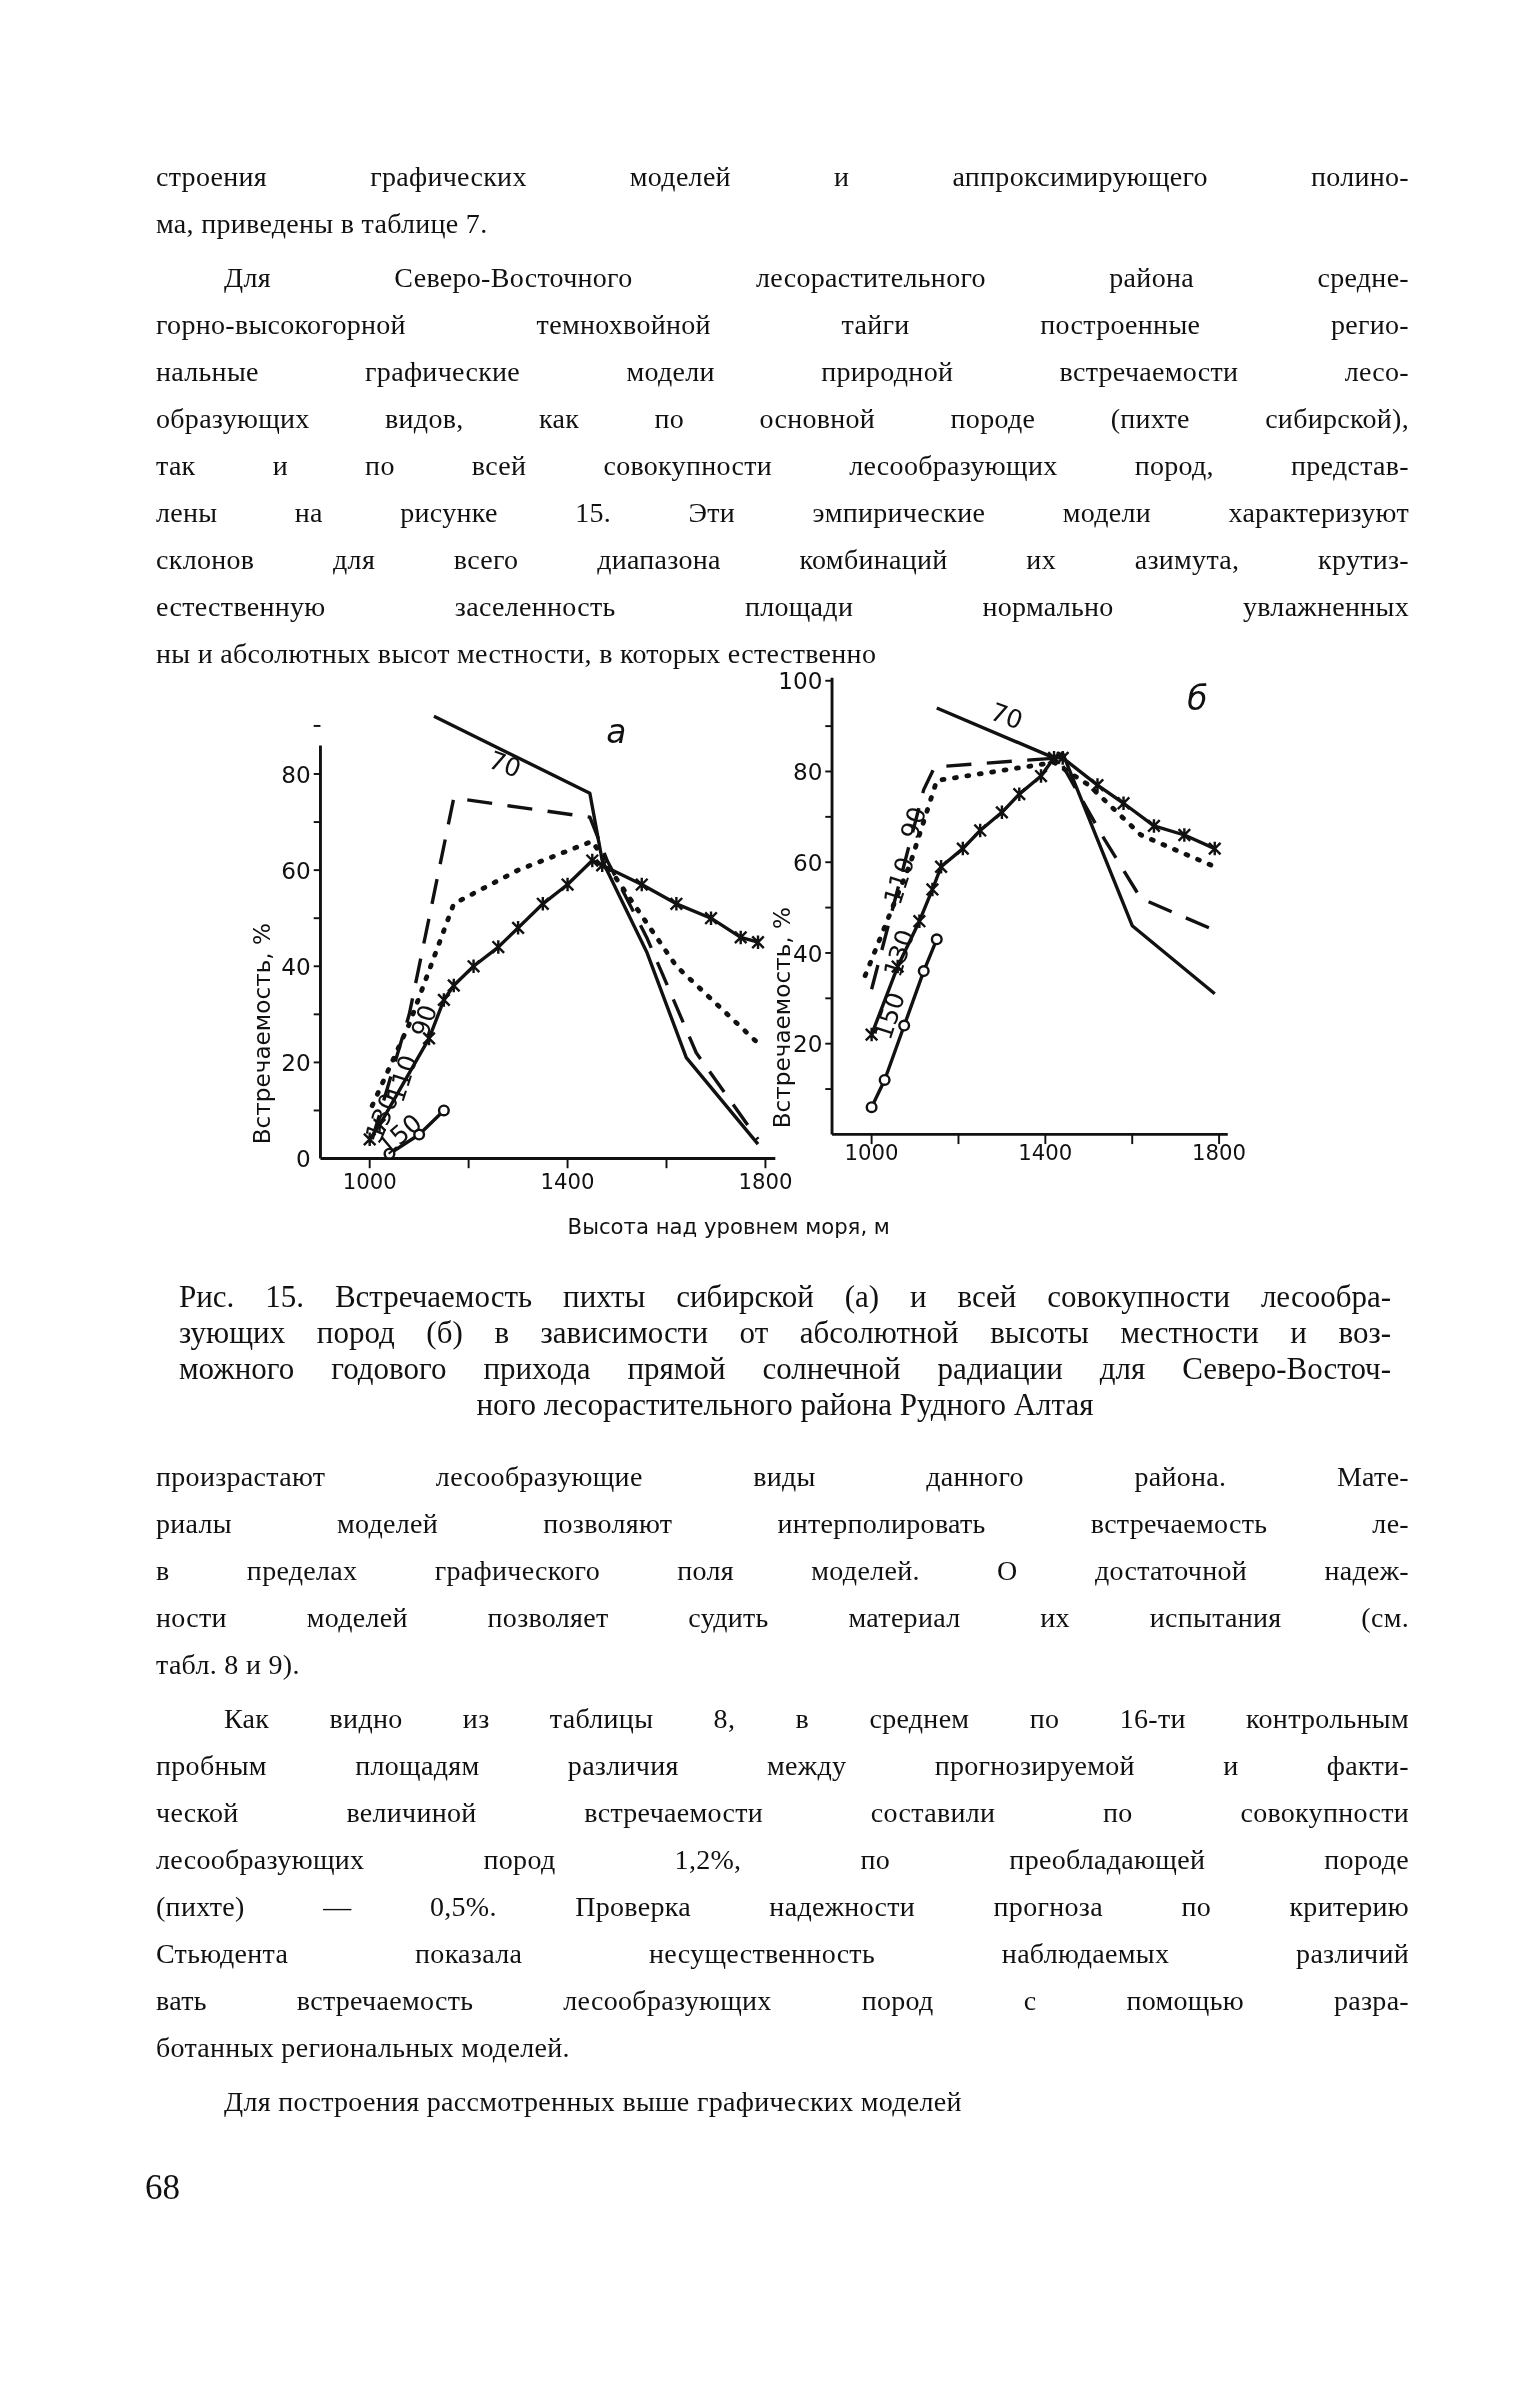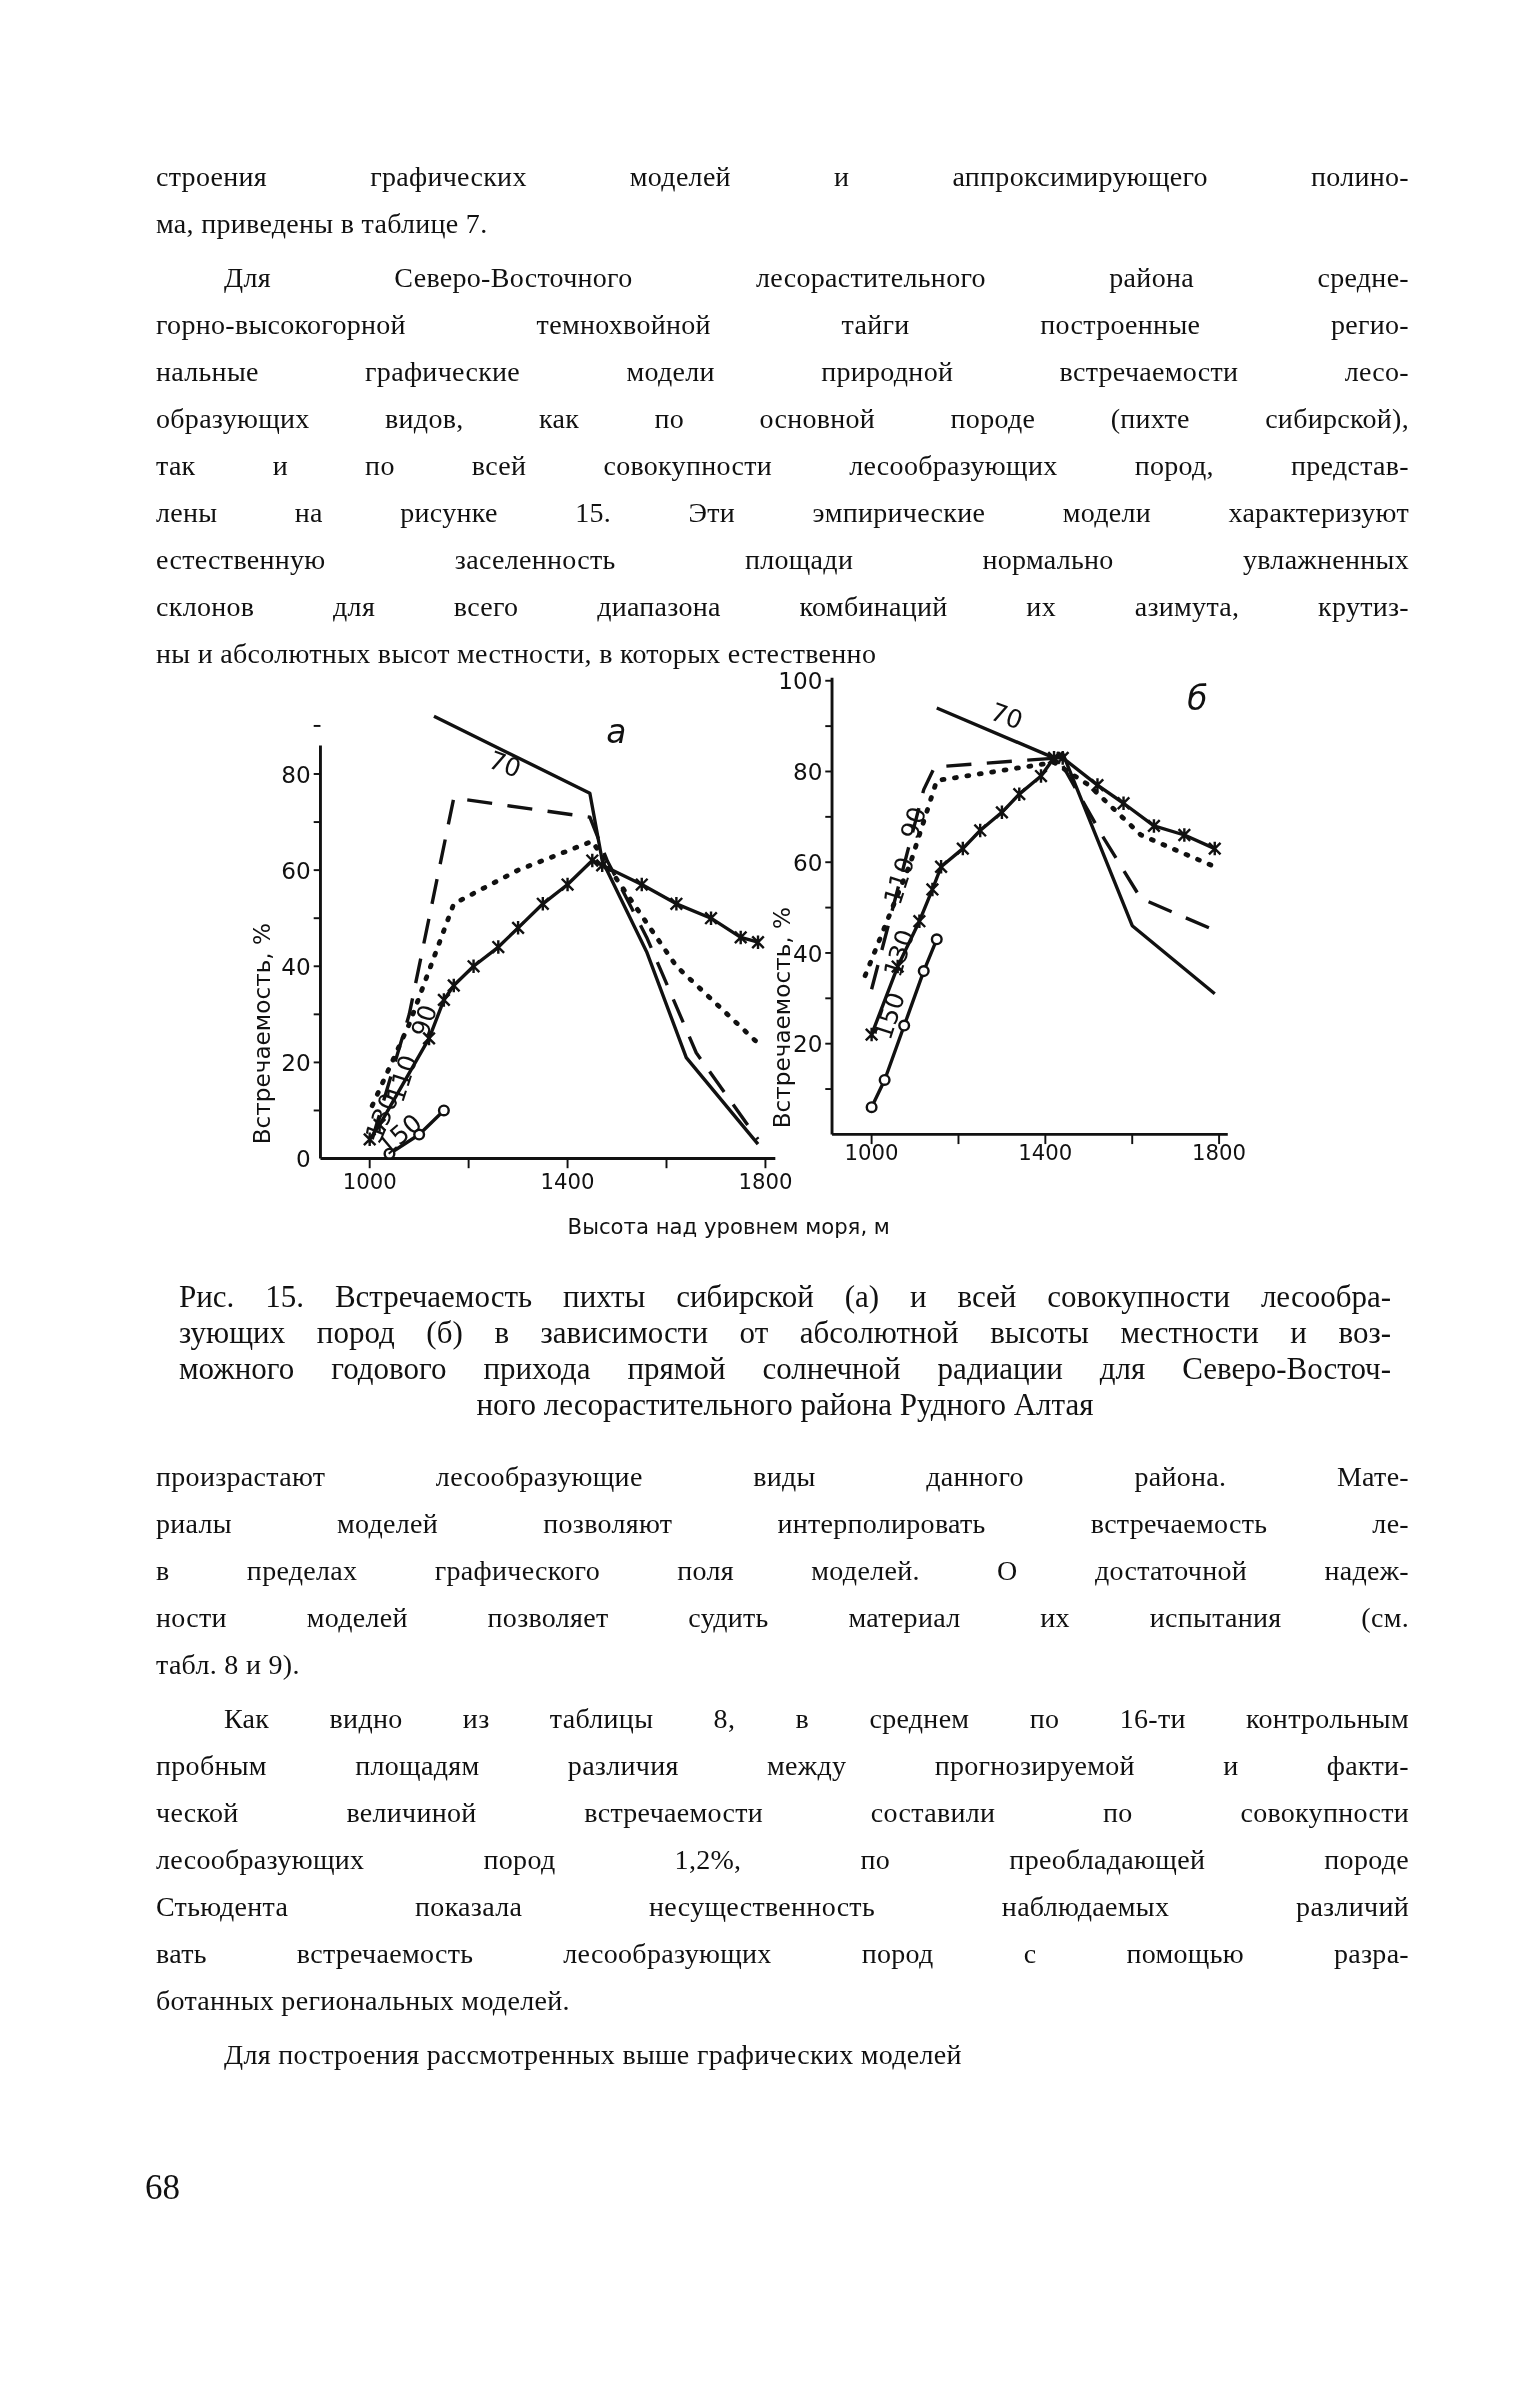--- a/index.html
+++ b/index.html
@@ -25,22 +25,22 @@
 
 <div class="para" id="p1">
     <span class="line">строения графических моделей и аппроксимирующего полино-</span>
     <span class="line last">ма, приведены в таблице 7.</span>
     <span class="line indent">Для Северо-Восточного лесорастительного района средне-</span>
     <span class="line">горно-высокогорной темнохвойной тайги построенные регио-</span>
     <span class="line">нальные графические модели природной встречаемости лесо-</span>
     <span class="line">образующих видов, как по основной породе (пихте сибирской),</span>
     <span class="line">так и по всей совокупности лесообразующих пород, представ-</span>
     <span class="line">лены на рисунке 15. Эти эмпирические модели характеризуют</span>
+    <span class="line">склонов для всего диапазона комбинаций их азимута, крутиз-</span>
     <span class="line">естественную заселенность площади нормально увлажненных</span>
-    <span class="line">склонов для всего диапазона комбинаций их азимута, крутиз-</span>
     <span class="line last">ны и абсолютных высот местности, в которых естественно</span>
   </div>
 
 <svg id="fig" width="1527" height="599" viewBox="0 0 1582 620">
     <line x1="332" y1="510" x2="332" y2="82" stroke="#111" stroke-width="3"></line>
     <line x1="332" y1="510" x2="803.25" y2="510" stroke="#111" stroke-width="3"></line>
     <line x1="325" y1="460.2" x2="332" y2="460.2" stroke="#111" stroke-width="2"></line>
     <line x1="325" y1="410.4" x2="332" y2="410.4" stroke="#111" stroke-width="2"></line>
     <line x1="325" y1="360.6" x2="332" y2="360.6" stroke="#111" stroke-width="2"></line>
     <line x1="325" y1="310.79999999999995" x2="332" y2="310.79999999999995" stroke="#111" stroke-width="2"></line>
@@ -166,20 +166,21 @@
 <div class="para" id="p3">
     <span class="line">произрастают лесообразующие виды данного района. Мате-</span>
     <span class="line">риалы моделей позволяют интерполировать встречаемость ле-</span>
     <span class="line">в пределах графического поля моделей. О достаточной надеж-</span>
     <span class="line">ности моделей позволяет судить материал их испытания (см.</span>
     <span class="line last">табл. 8 и 9).</span>
     <span class="line indent">Как видно из таблицы 8, в среднем по 16-ти контрольным</span>
     <span class="line">пробным площадям различия между прогнозируемой и факти-</span>
     <span class="line">ческой величиной встречаемости составили по совокупности</span>
     <span class="line">лесообразующих пород 1,2%, по преобладающей породе</span>
+    <span class="line">(пихте) — 0,5%. Проверка надежности прогноза по критерию</span>
     <span class="line">Стьюдента показала несущественность наблюдаемых различий</span>
     <span class="line">вать встречаемость лесообразующих пород с помощью разра-</span>
     <span class="line last">ботанных региональных моделей.</span>
     <span class="line last indent">Для построения рассмотренных выше графических моделей</span>
   </div>
 
 <div class="page-num">68</div>
 
 
 </body></html>

